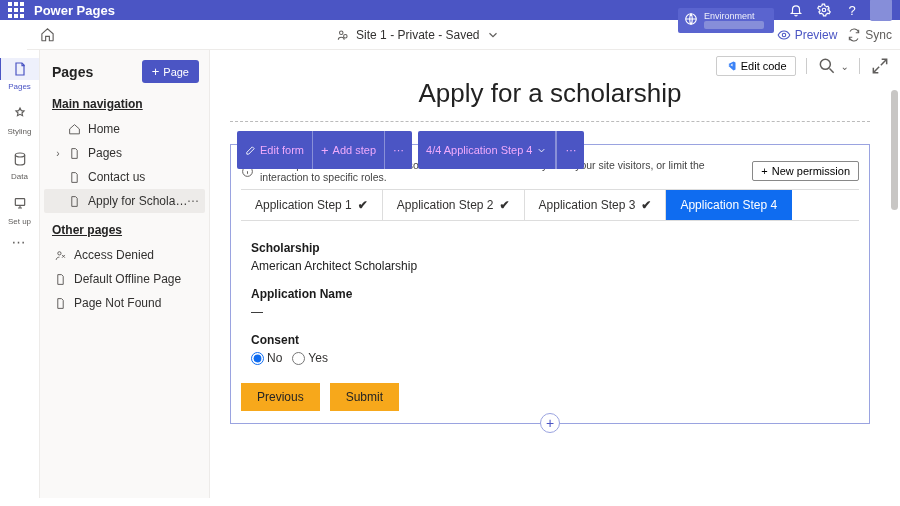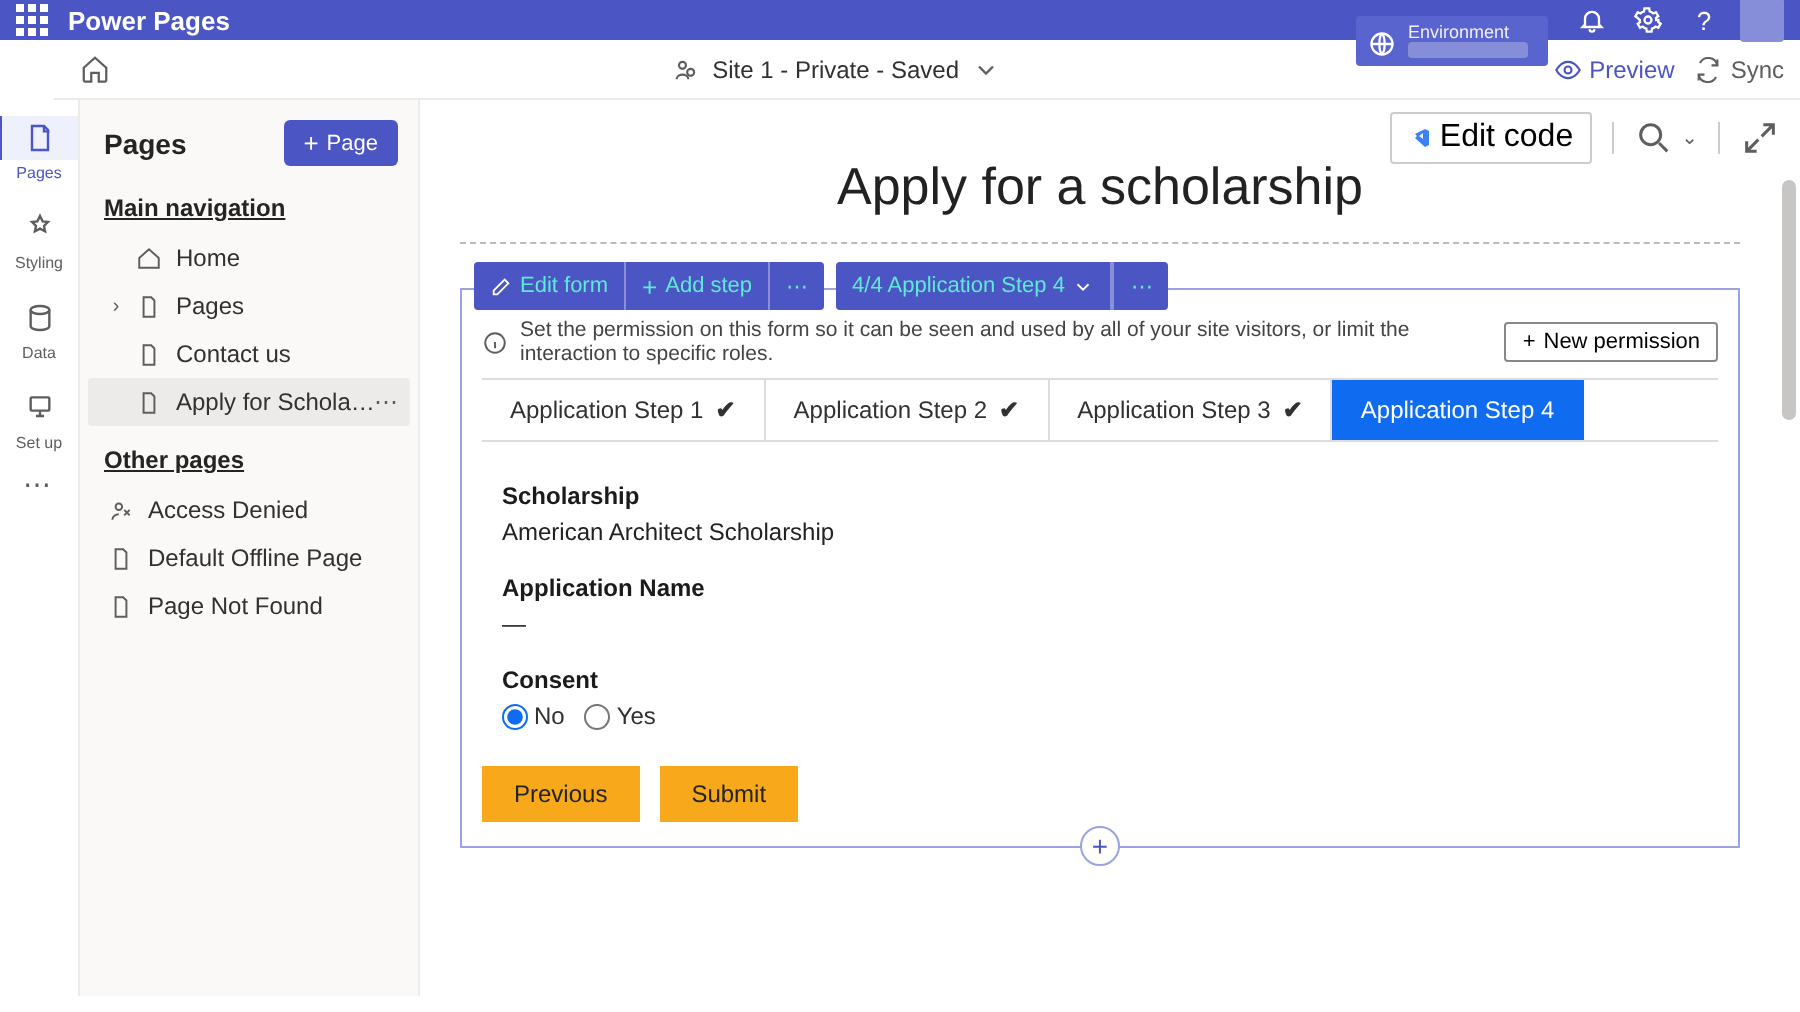--- a/index.html
+++ b/index.html
@@ -4,21 +4,21 @@
 <style>
   * { box-sizing: border-box; margin: 0; padding: 0; font-family: "Segoe UI", Arial, sans-serif; }
   body { width: 900px; height: 506px; overflow: hidden; background: #fff; font-size: 12px; color: #323130; }
 
   
   .topbar { height: 20px; background: #4b55c4; color: #fff; display: flex; align-items: center; padding: 0 8px; }
   .waffle { width: 16px; height: 16px; display: grid; grid-template-columns: repeat(3,4px); grid-template-rows: repeat(3,4px); gap: 2px; margin-right: 10px; }
   .waffle span { background: #fff; }
   .topbar-title { font-weight: 600; font-size: 13px; }
   .topbar-spacer { flex: 1; }
-  .env-block { display: flex; align-items: flex-end; gap: 6px; background: #5a64cf; padding: 4px 10px 4px 6px; border-radius: 2px; margin-right: 8px; font-size: 10px; line-height: 1.1; margin-top: 21px; }
+  .env-block { display: flex; align-items: flex-start; gap: 6px; background: #5a64cf; padding: 4px 10px 4px 6px; border-radius: 2px; margin-right: 8px; font-size: 10px; line-height: 1.1; margin-top: 21px; }
   .env-block .env-text { display: flex; flex-direction: column; }
   .env-block .env-label { font-size: 9px; opacity: .9; }
   .env-block .env-name { width: 60px; height: 8px; background: #868ed9; border-radius: 2px; }
   .top-icon { width: 28px; height: 28px; display: flex; align-items: center; justify-content: center; color: #fff; cursor: pointer; }
   .top-icon svg { width: 14px; height: 14px; }
   .avatar { width: 22px; height: 22px; background: #868ed9; border-radius: 2px; margin-left: 4px; }
 
   
   .cmdbar { height: 30px; border-bottom: 1px solid #edebe9; display: flex; align-items: center; padding: 0 8px; margin-left: 27px; }
   .home-ic { width: 24px; display: flex; justify-content: center; color: #605e5c; }
@@ -53,30 +53,30 @@
   .tree-row .chev { width: 12px; display: flex; justify-content: center; margin-right: 2px; color: #605e5c; font-size: 10px; }
   .tree-row .ic { width: 16px; display: flex; justify-content: center; margin-right: 6px; color: #605e5c; }
   .tree-row.selected { background: #edebe9; }
   .tree-row .more { position: absolute; right: 6px; color: #605e5c; font-size: 12px; }
   .tree-row svg { width: 13px; height: 13px; }
   .truncate { white-space: nowrap; overflow: hidden; text-overflow: ellipsis; max-width: 100px; }
 
   
   .canvas { flex: 1; position: relative; background: #fff; overflow: hidden; }
   .canvas-tools { position: absolute; top: 6px; right: 10px; display: flex; align-items: center; gap: 10px; z-index: 3; }
-  .edit-code { border: 1px solid #ccc; background: #fff; padding: 3px 8px; font-size: 16px; display: flex; align-items: center; gap: 4px; cursor: pointer; border-radius: 2px; }
+  .edit-code { border: 1px solid #ccc; background: #fff; padding: 3px 8px; font-size: 11px; display: flex; align-items: center; gap: 4px; cursor: pointer; border-radius: 2px; }
   .canvas-tools .zic { width: 20px; height: 20px; display: flex; align-items: center; justify-content: center; color: #605e5c; cursor: pointer; }
   .canvas-tools .divider { width: 1px; height: 16px; background: #ccc; }
   .canvas-inner { position: absolute; inset: 0; padding: 28px 30px 12px 20px; overflow: auto; }
   .page-title { text-align: center; font-size: 26px; font-weight: 400; color: #222; margin-bottom: 12px; }
   .dashed { border-top: 1px dashed #bbb; margin-bottom: 22px; }
 
   .form-box { border: 1px solid #9aa3e0; position: relative; }
   .toolbar { display: flex; gap: 6px; position: absolute; top: -14px; left: 6px; }
-  .tb-group { display: flex; background: #4b55c4; color: #5eead4; border-radius: 2px; height: 24px; align-items: stretch; }
+  .tb-group { display: flex; background: #4b55c4; color: #f0abfc; border-radius: 2px; height: 38px; align-items: stretch; }
   .tb-btn { display: flex; align-items: center; gap: 4px; padding: 0 8px; font-size: 11px; cursor: pointer; }
   .tb-sep { width: 1px; background: rgba(255,255,255,0.35); }
   .tb-btn svg { width: 11px; height: 11px; }
 
   .perm-bar { display: flex; align-items: center; padding: 14px 10px 6px 10px; gap: 8px; }
   .perm-msg { flex: 1; display: flex; align-items: center; gap: 6px; font-size: 10.5px; color: #444; }
   .perm-msg svg { width: 13px; height: 13px; flex-shrink: 0; color: #605e5c; }
   .new-perm { border: 1px solid #888; background: #fff; padding: 3px 8px; font-size: 11px; display: flex; align-items: center; gap: 4px; cursor: pointer; border-radius: 2px; }
 
   .step-tabs { display: flex; border: 1px solid #ddd; border-left: none; border-right: none; margin: 0 10px; }

